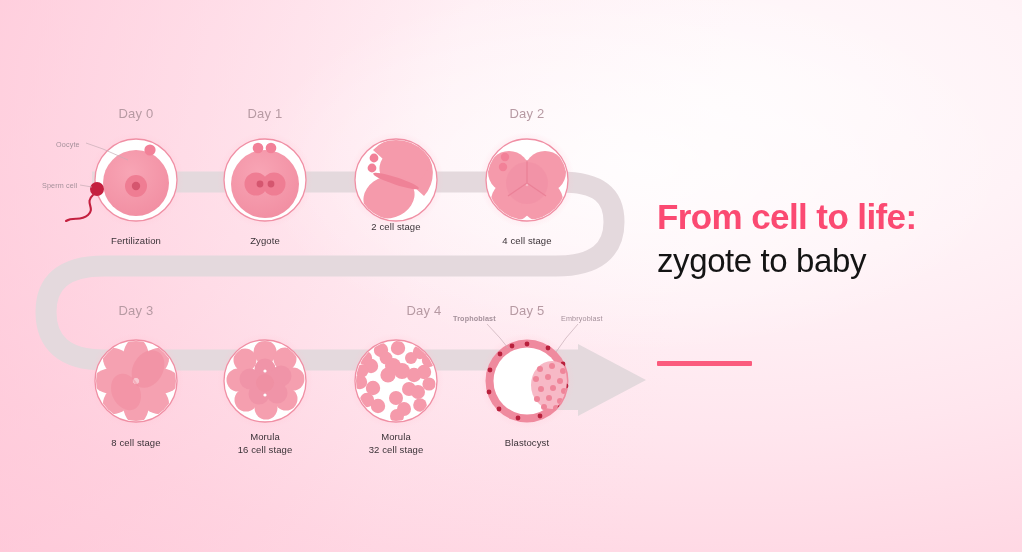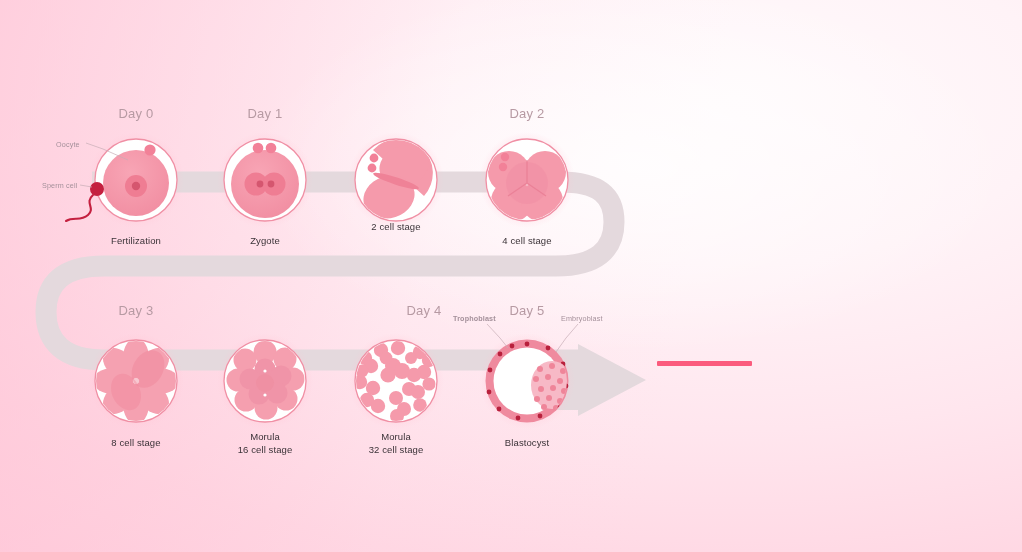--- a/index.html
+++ b/index.html
@@ -312,15 +312,17 @@
     <div class="caption" style="left:396px;top:444px;">32 cell stage</div>
     <div class="caption" style="left:527px;top:437px;">Blastocyst</div>
 
     <div class="anno" style="left:56px;top:140px;">Oocyte</div>
     <div class="anno" style="left:42px;top:181px;">Sperm cell</div>
     <div class="anno" style="left:453px;top:314px;font-weight:bold;">Trophoblast</div>
     <div class="anno" style="left:561px;top:314px;">Embryoblast</div>
   </div>
 
   <div id="headline">
+    <p class="h-line1">From cell to life:</p>
+    <p class="h-line2">zygote to baby</p>
   </div>
   <div id="accentbar"></div>
 </div>
 
 </body></html>

